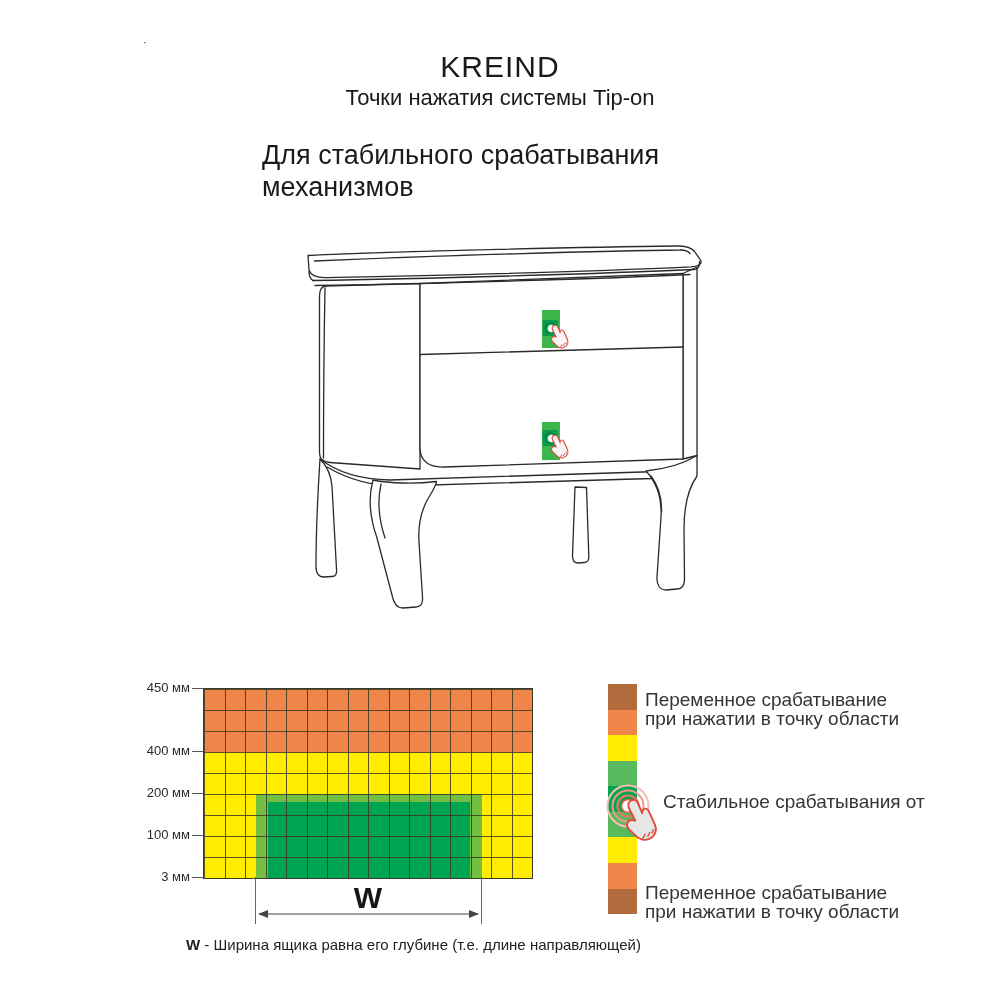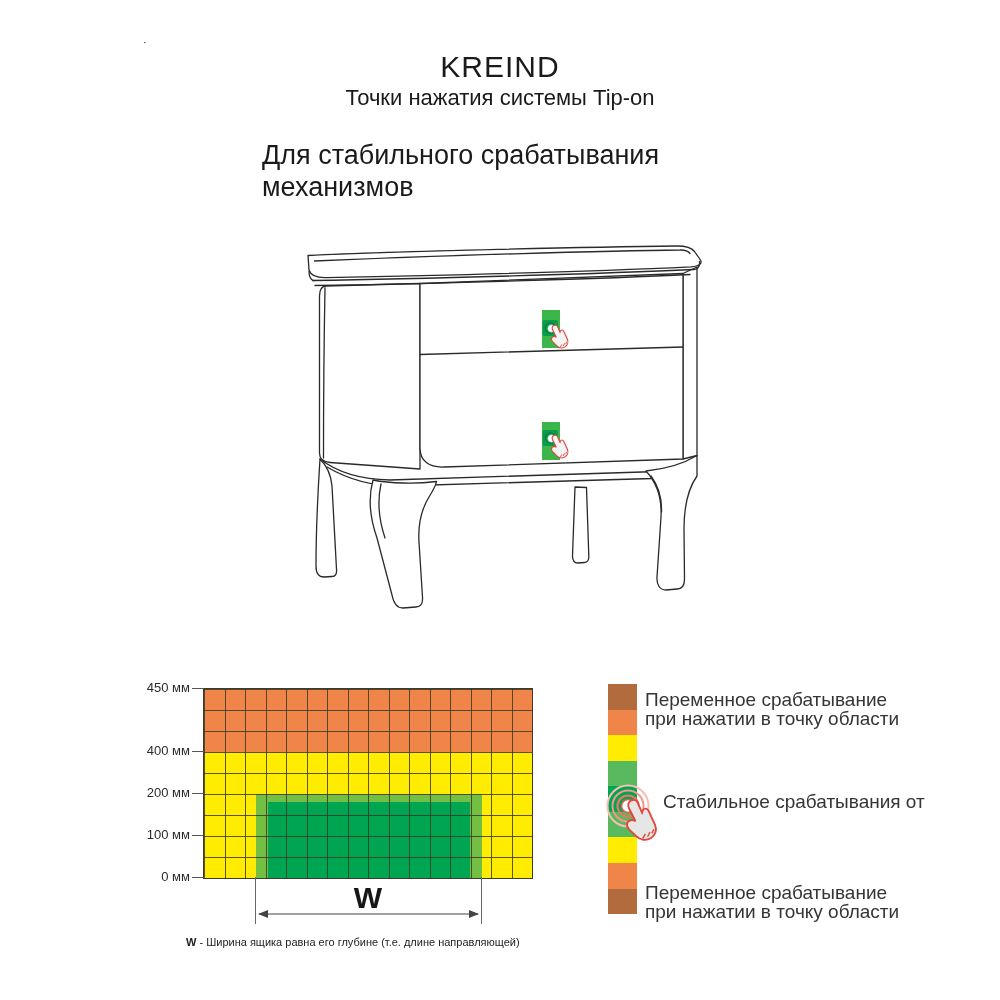--- a/index.html
+++ b/index.html
@@ -32,21 +32,21 @@
   .axisrow{position:absolute;width:74px;height:16px;}
   .axisrow .lbl{position:absolute;right:14px;top:0;width:60px;text-align:right;
                 font-size:13px;color:#2b2b2b;white-space:nowrap;}
   .axisrow .tick{position:absolute;right:0;top:8px;width:12px;height:1px;background:#555;}
 
   
   .wline{width:1px;height:47px;background:#666;top:877px;}
   #wl1{left:255px;} #wl2{left:481px;}
   #warrow{left:255px;top:905px;}
   #wlabel{left:330px;top:881px;width:76px;text-align:center;font-size:30px;font-weight:600;color:#161616;}
-  #caption{left:186px;top:936px;font-size:11px;color:#222;}
+  #caption{left:186px;top:936px;font-size:15px;color:#222;}
   #caption .b{font-weight:bold;}
 
   
   #strip{left:608px;top:684px;width:29px;height:230px;display:flex;flex-direction:column;}
   #strip .seg{flex:1;}
   .leglabel{font-size:19px;line-height:19px;color:#353535;white-space:nowrap;}
   #leg-top{left:645px;top:690px;} #leg-mid{left:663px;top:792px;} #leg-bot{left:645px;top:883px;}
   #legicon{left:596px;top:774px;}
 </style>
 </head>
@@ -129,21 +129,21 @@
   </div>
   <div class="axisrow abs" style="left:130px;top:785px;">
     <span class="lbl">200 мм</span>
       <span class="tick"></span>
   </div>
   <div class="axisrow abs" style="left:130px;top:827px;">
     <span class="lbl">100 мм</span>
       <span class="tick"></span>
   </div>
   <div class="axisrow abs" style="left:130px;top:869px;">
-    <span class="lbl">0 мм</span>
+    <span class="lbl">3 мм</span>
       <span class="tick"></span>
   </div>
 
   <div id="wl1" class="wline abs"></div>
   <div id="wl2" class="wline abs"></div>
   <div id="wlabel" class="abs">W</div>
   <svg id="warrow" class="abs" width="227" height="18" viewBox="0 0 227 18">
     <line x1="4" y1="9" x2="223" y2="9" stroke="#444" stroke-width="1.2"></line>
     <path d="M3,9 L13,5 L13,13 Z" fill="#444"></path>
     <path d="M224,9 L214,5 L214,13 Z" fill="#444"></path>

